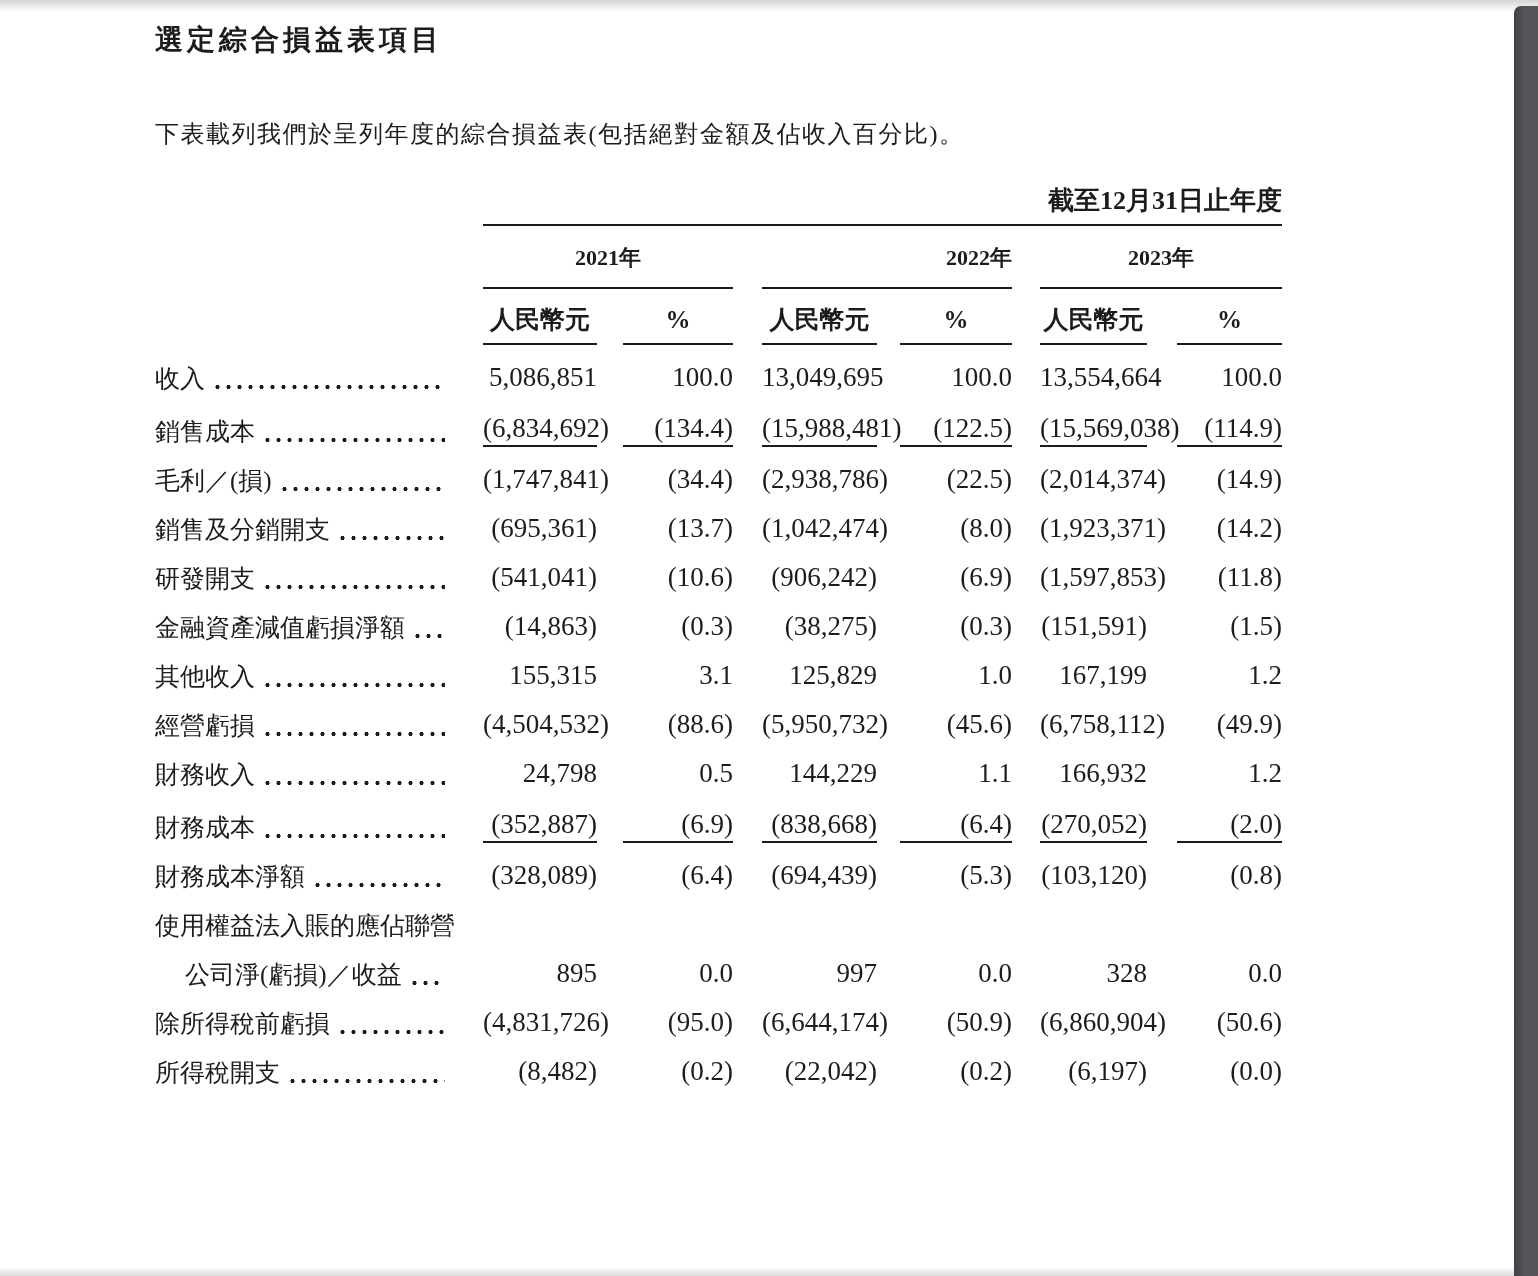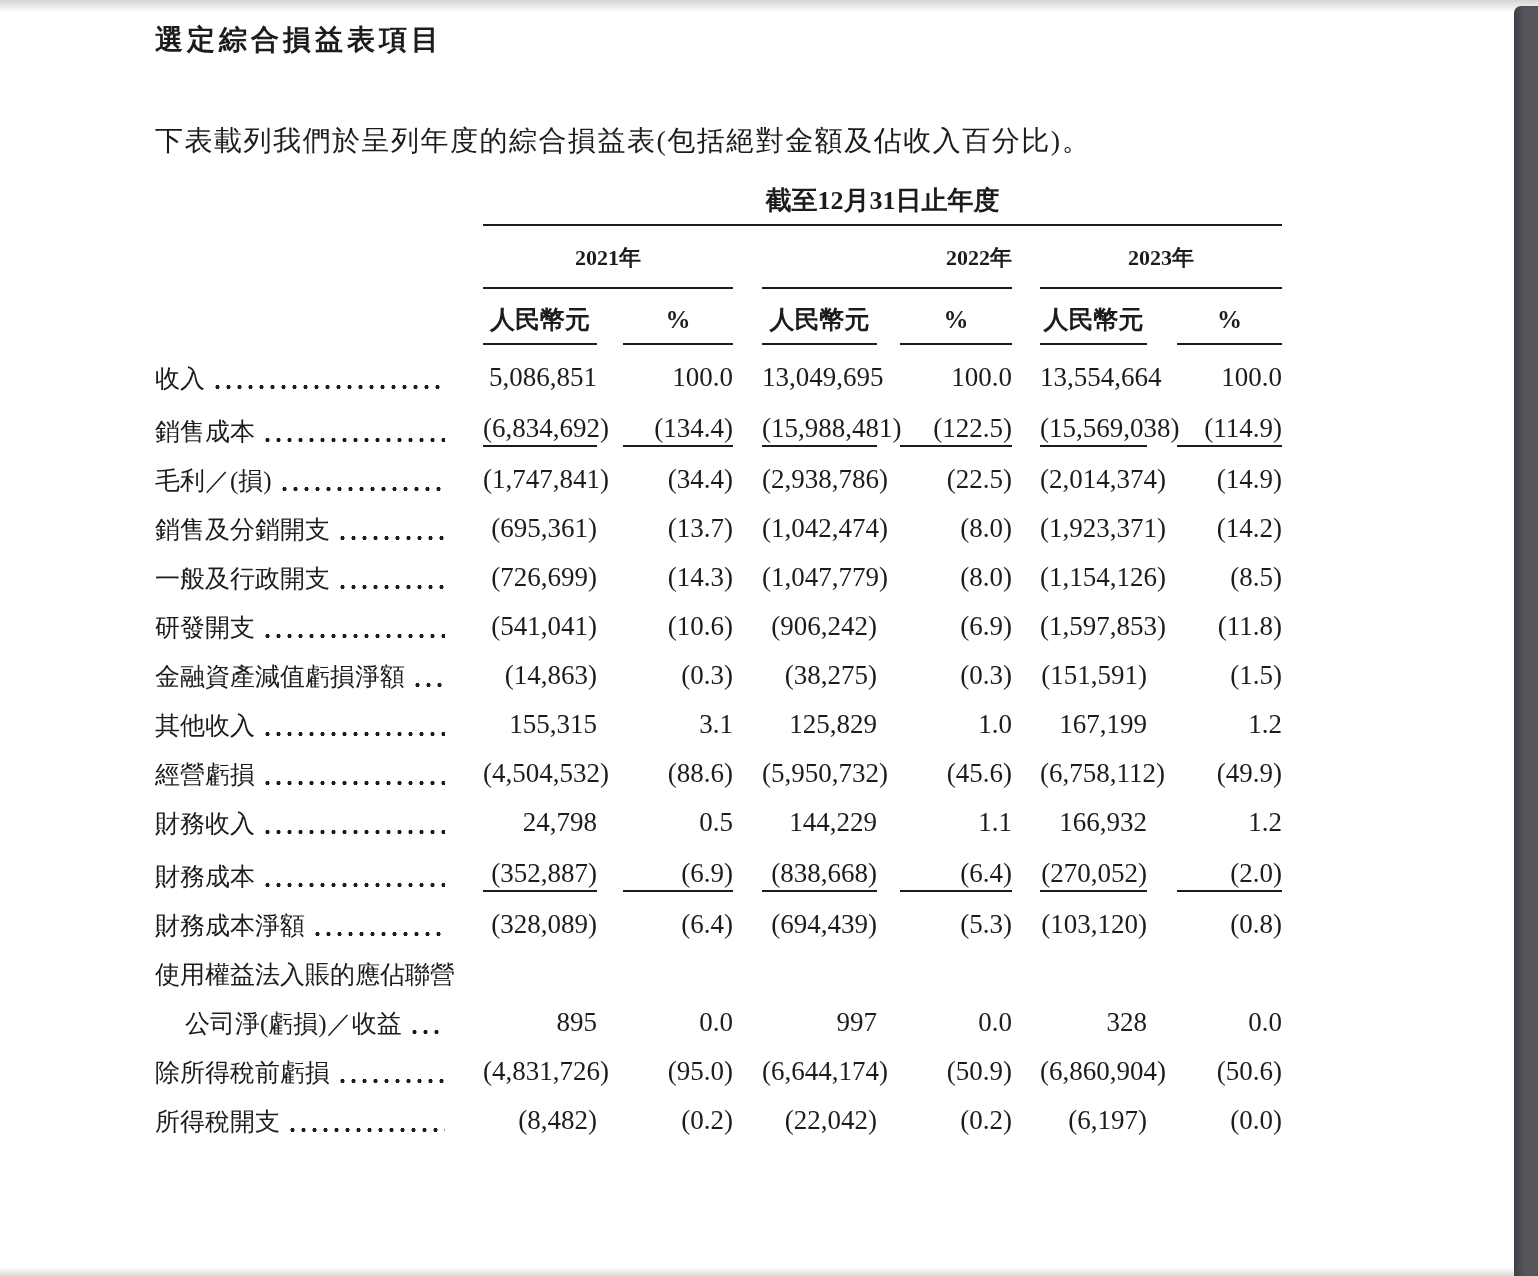--- a/index.html
+++ b/index.html
@@ -16,33 +16,33 @@
     font-family: "Liberation Serif", "DejaVu Serif", serif;
   }
   .title {
     position: absolute; left: 155px; top: 15px;
     font-size: 28px; font-weight: bold; letter-spacing: 4px;
     line-height: 1.15;
     margin-top: 9px;
   }
   .intro {
     position: absolute; left: 155px; top: 96px;
-    font-size: 28px; letter-spacing: 1.5px; line-height: 1.2;
+    font-size: 24px; letter-spacing: 1.5px; line-height: 1.2;
   }
   table.fin {
     position: absolute; left: 155px; top: 186px;
     width: 1127px; border-collapse: collapse; table-layout: fixed;
   }
   table.fin th, table.fin td { padding: 0; font-weight: normal; }
 
   
   th.period { padding-top: 9px; }
   th.period .pline {
     border-bottom: 2px solid var(--rule);
-    padding-bottom: 8px; text-align: center;
+    padding-bottom: 8px; text-align: right;
     font-weight: bold; font-size: 26px; line-height: 1.15;
   }
   tr.yrow th { padding-top: 19px; }
   .yline {
     border-bottom: 2px solid var(--rule);
     padding-bottom: 17px; text-align: center;
     font-weight: bold; font-size: 22px; line-height: 1.15;
   }
   th.yth.g1 .yline { margin-left: 0; }
   th.yth.g2 .yline { margin-left: 29px; text-align: right; }
@@ -268,46 +268,20 @@
         <td class="num c5">
           <div class="v">(1,923,371)</div>
         </td>
         <td class="num c6">
           <div class="v">(14.2)</div>
         </td>
       </tr>
       <tr>
         <td class="label">
           <div class="lbl">
-            <span class="t">一般及行政開支</span>
-            <span class="dots"></span>
-          </div>
-        </td>
-        <td class="num c1">
-          <div class="v">(726,699)</div>
-        </td>
-        <td class="num c2">
-          <div class="v">(14.3)</div>
-        </td>
-        <td class="num c3">
-          <div class="v">(1,047,779)</div>
-        </td>
-        <td class="num c4">
-          <div class="v">(8.0)</div>
-        </td>
-        <td class="num c5">
-          <div class="v">(1,154,126)</div>
-        </td>
-        <td class="num c6">
-          <div class="v">(8.5)</div>
-        </td>
-      </tr>
-      <tr>
-        <td class="label">
-          <div class="lbl">
             <span class="t">研發開支</span>
             <span class="dots"></span>
           </div>
         </td>
         <td class="num c1">
           <div class="v">(541,041)</div>
         </td>
         <td class="num c2">
           <div class="v">(10.6)</div>
         </td>

